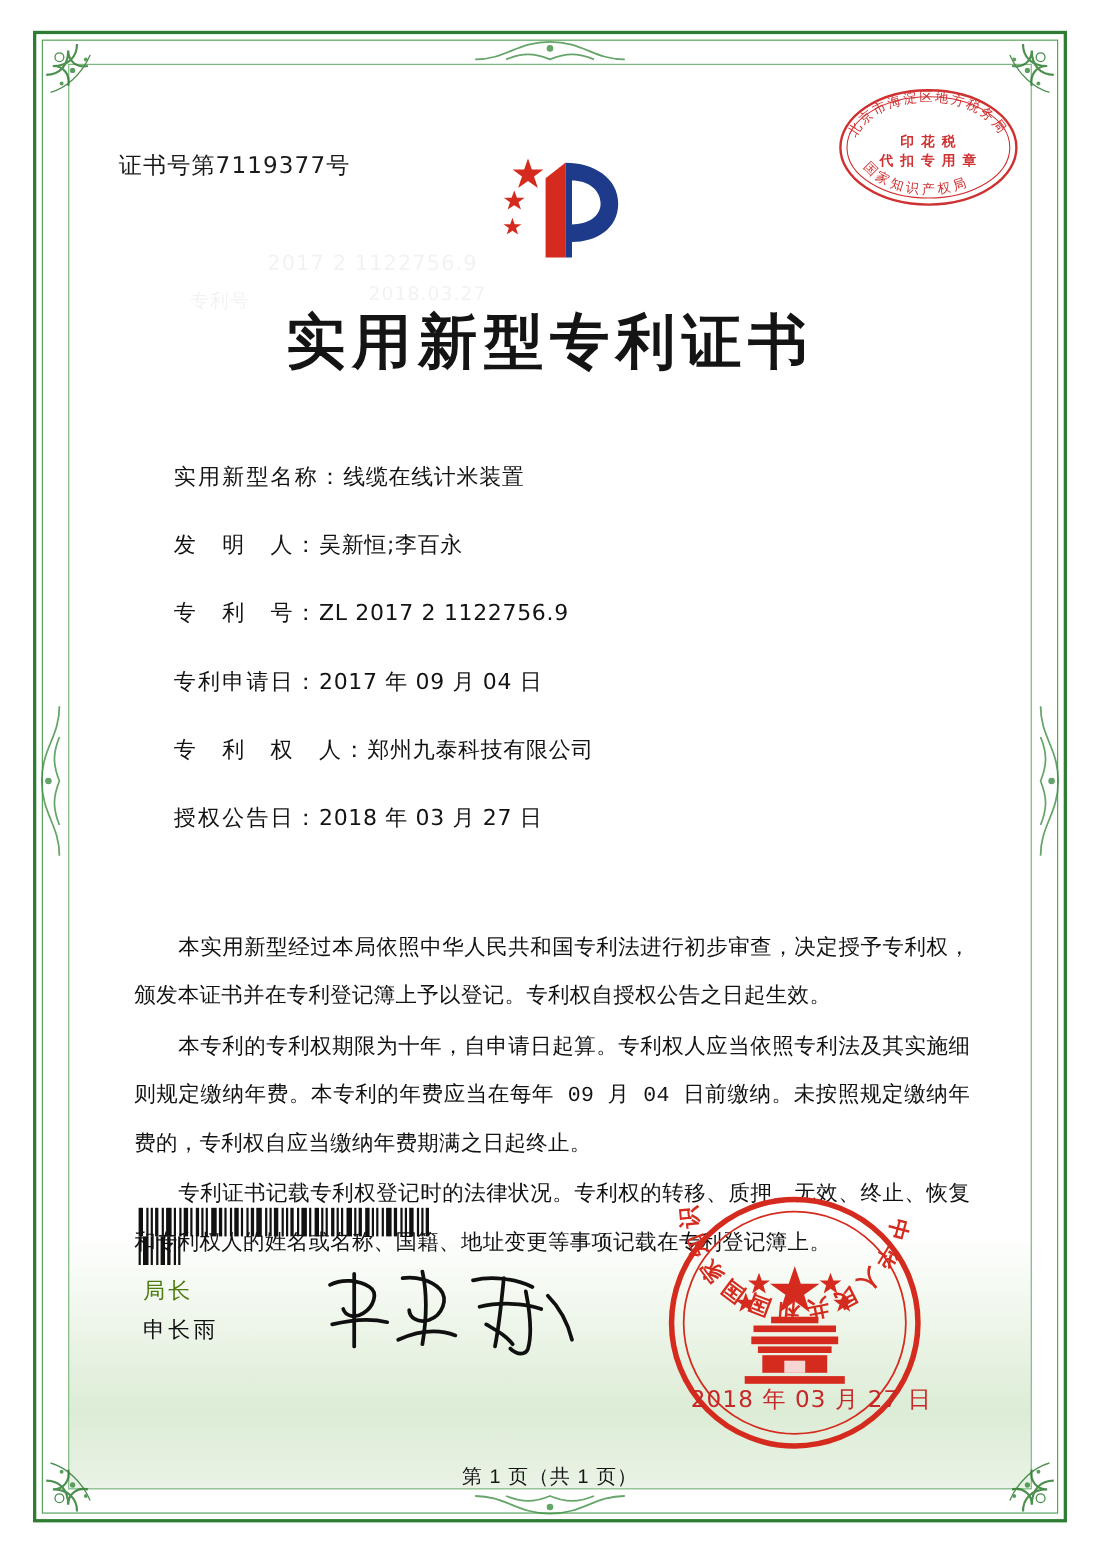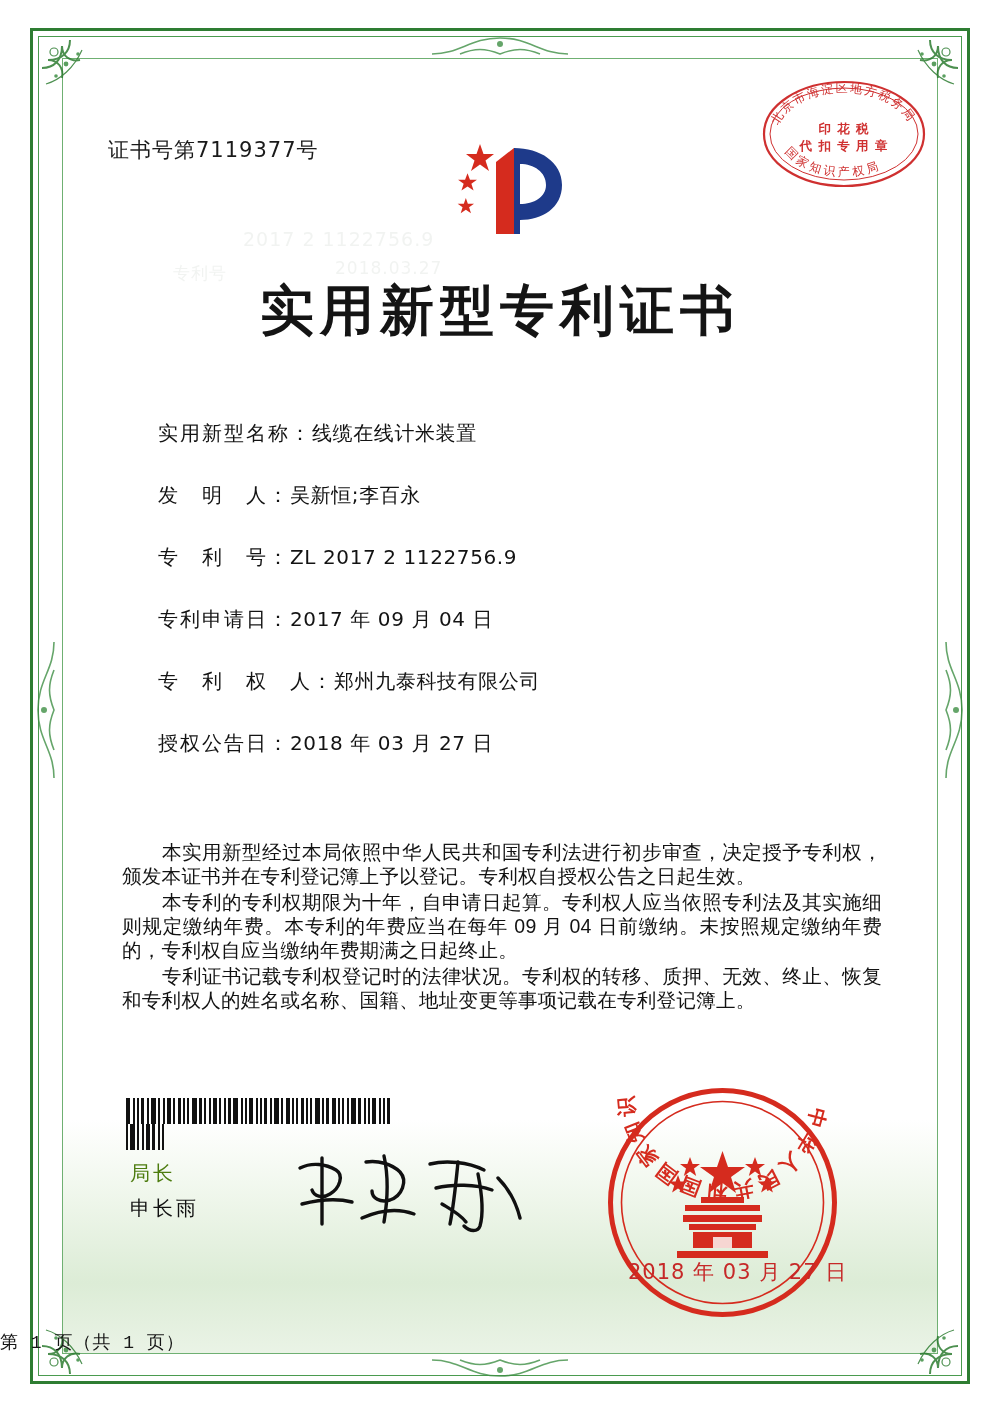--- a/index.html
+++ b/index.html
@@ -157,25 +157,25 @@
 
   
   .paras {
     position: absolute;
     left: 122px;
     top: 840px;
     width: 760px;
   }
   .para {
     font-size: 19.5px;
-    line-height: 24px;
+    line-height: 44px;
     color: #121212;
     text-indent: 40px;
     margin-bottom: 2px;
-    font-family: Liberation Sans, sans-serif;
+    font-family: Liberation Mono, monospace;
     text-align: justify;
     letter-spacing: .3px;
   }
 
   
   .barcode {
     position: absolute;
     left: 126px;
     top: 1098px;
     width: 268px;
@@ -248,25 +248,25 @@
     z-index: 5;
     font-family: "DejaVu Sans", sans-serif;
   }
 
   
   .footer {
     position: absolute;
     left: 0;
     top: 1330px;
     width: 100%;
-    text-align: left;
+    text-align: center;
     font-size: 18px;
     color: #151515;
     letter-spacing: 1px;
-    font-family: Liberation Mono, monospace;
+    font-family: Liberation Sans, sans-serif;
     z-index: 5;
   }
 </style>
 </head>
 <body>
 
 <div class="page">
 
   <div class="bottom-band"></div>
 

